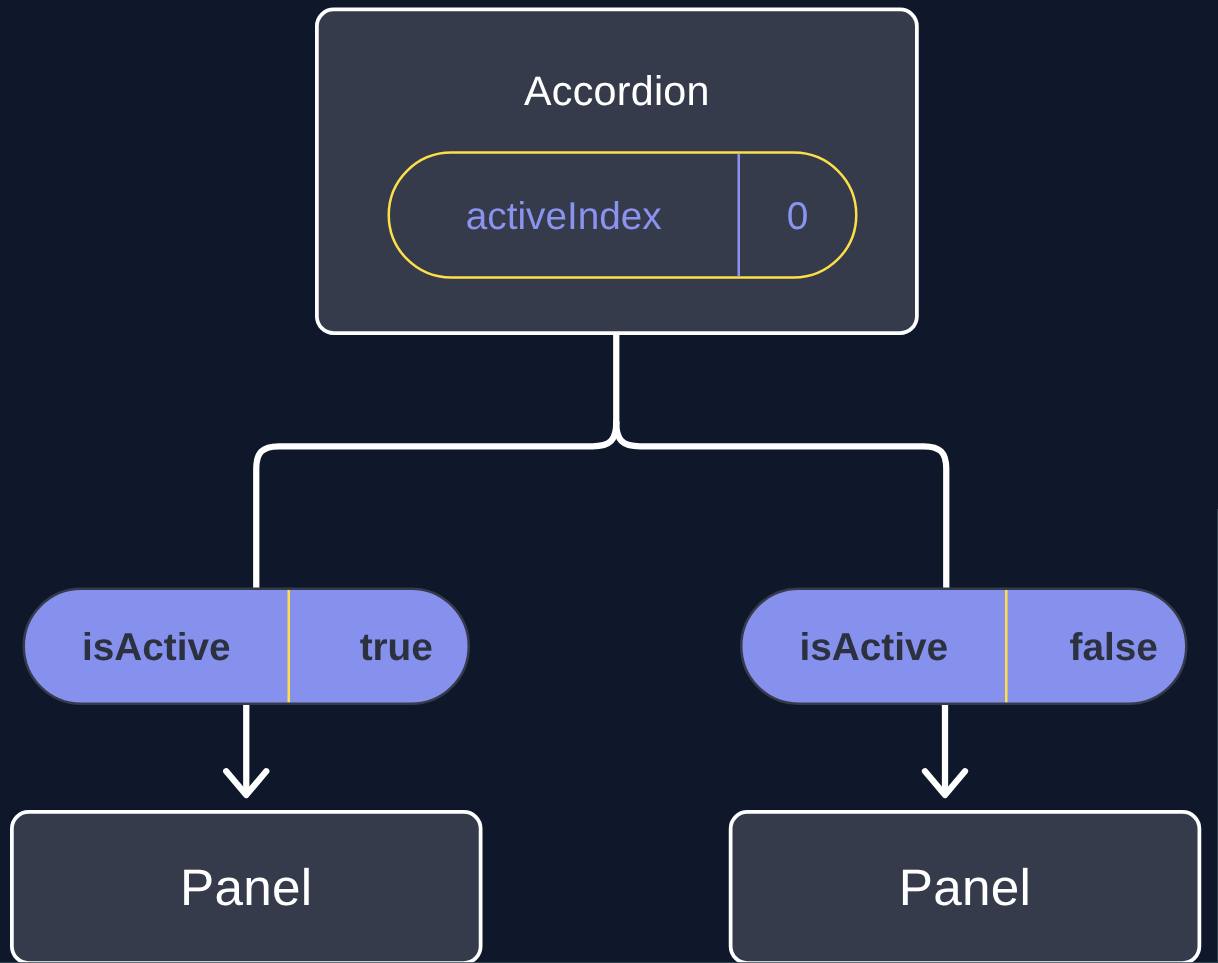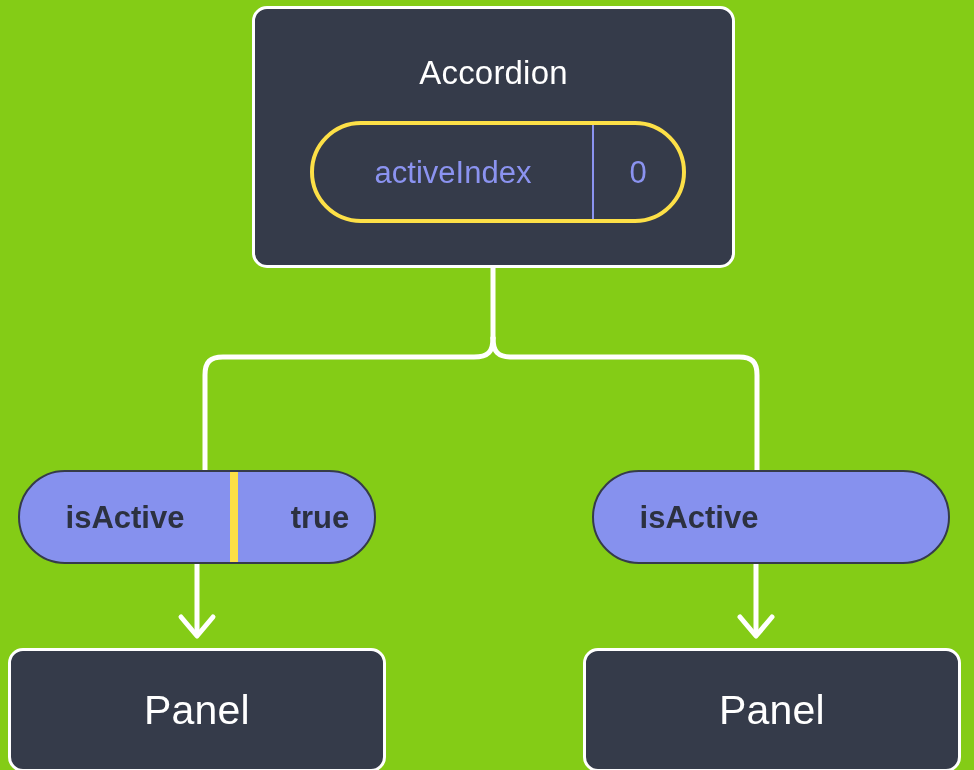--- a/index.html
+++ b/index.html
@@ -13,21 +13,21 @@
     height: 770px;
     overflow: hidden;
     font-family: "Liberation Sans", "DejaVu Sans", sans-serif;
     position: relative;
   }
 
   #stage {
     position: relative;
     width: 974px;
     height: 770px;
-    background: #84cc16;
+    background: #0f172a;
     overflow: hidden;
   }
 
   
   #connectors {
     position: absolute;
     left: 0;
     top: 0;
     width: 974px;
     height: 770px;
@@ -69,21 +69,21 @@
     letter-spacing: 0.2px;
     line-height: 1;
   }
 
   
   .pill-outline {
     position: absolute;
     box-sizing: border-box;
     display: flex;
     align-items: stretch;
-    border: 4px solid #fde047;
+    border: 2px solid #fde047;
     border-radius: 60px;
     background: transparent;
     overflow: hidden;
   }
   #accordion-state-pill {
     left: 55px;       
     top: 112px;       
     width: 376px;
     height: 102px;
   }
@@ -124,21 +124,21 @@
     align-items: center;
     justify-content: center;
     color: #2c3140;
     font-size: 31px;
     font-weight: 700;
     line-height: 1;
     white-space: nowrap;
   }
   .pill-filled .pill-val {
     flex: 1;
-    border-left: 8px solid #fde047;
+    border-left: 2px solid #fde047;
     padding-left: 28px;
   }
 
   #pill-left {
     left: 18px;
     top: 470px;
     width: 358px;
     height: 94px;
   }
   #pill-left .pill-key { width: 210px; }  
@@ -206,20 +206,21 @@
     </div>
   </div>
 
   <div class="pill-filled" id="pill-left">
     <div class="pill-key">isActive</div>
     <div class="pill-val">true</div>
   </div>
 
   <div class="pill-filled" id="pill-right">
     <div class="pill-key">isActive</div>
+    <div class="pill-val">false</div>
   </div>
 
   <div class="node-box" id="panel-left">
     <div class="panel-label">Panel</div>
   </div>
 
   <div class="node-box" id="panel-right">
     <div class="panel-label">Panel</div>
   </div>
 

